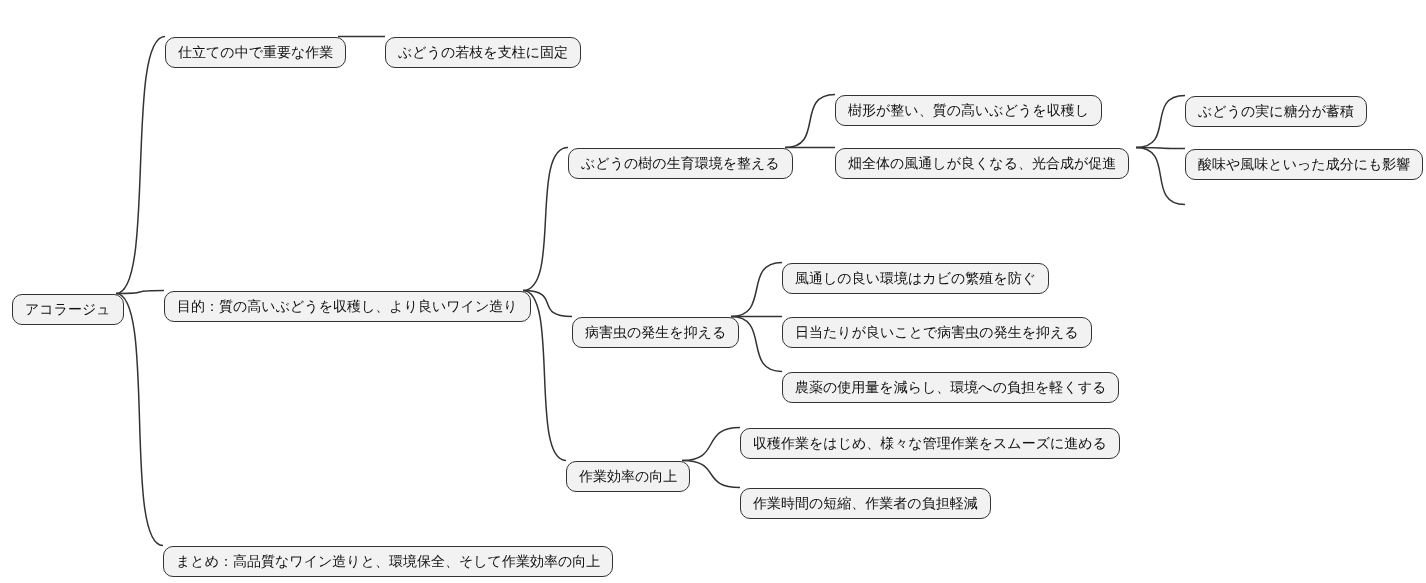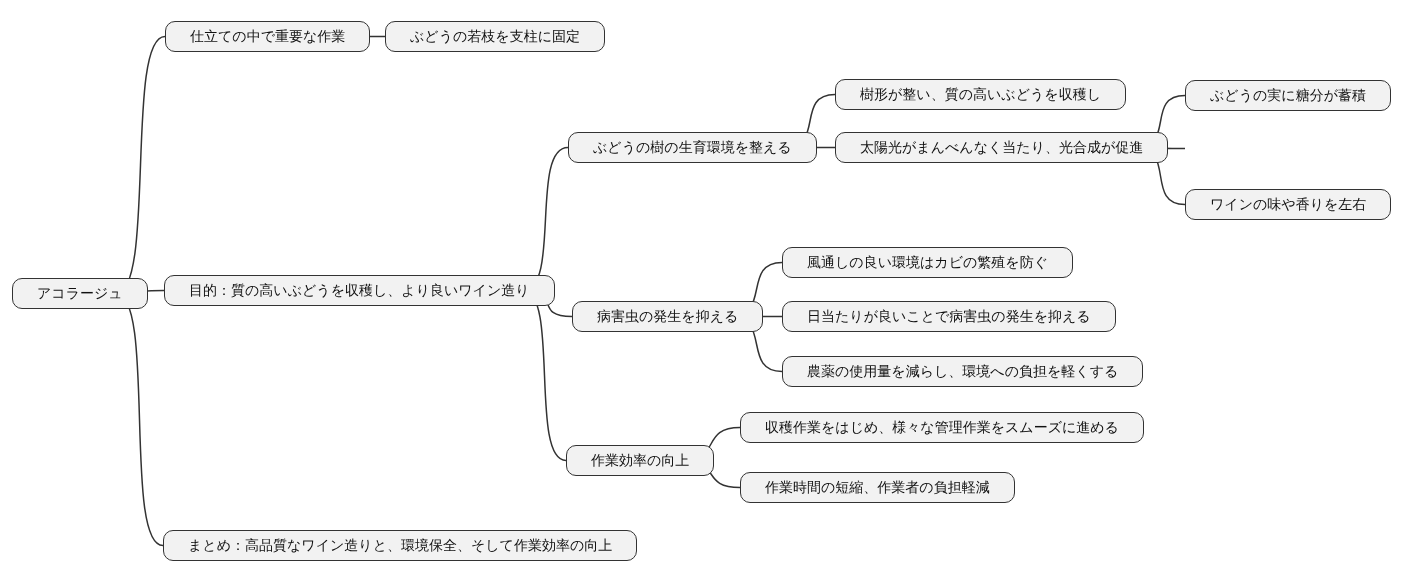--- a/index.html
+++ b/index.html
@@ -21,26 +21,27 @@
     width: 1426px;
     height: 583px;
     pointer-events: none;
   }
   .node {
     position: absolute;
     box-sizing: border-box;
     background: #f2f2f2;
     border: 1.5px solid #333333;
     border-radius: 10px;
-    padding: 4px 24px;
+    padding: 4px 12px;
     font-size: 14px;
     line-height: 21px;
     color: #111111;
     white-space: nowrap;
     text-align: left;
+    margin-top: 16px;
   }
 </style>
 </head>
 <body>
 
 <div class="canvas">
   <svg class="edge-layer" width="1426" height="583" viewBox="0 0 1426 583">
       <path d="M 116 293.5 C 156 293.5, 125 36.5, 165 36.5" fill="none" stroke="#333333" stroke-width="1.5"></path>
       <path d="M 338 36.5 C 377.95 36.5, 345.05 36.5, 385 36.5" fill="none" stroke="#333333" stroke-width="1.5"></path>
       <path d="M 116 293.5 C 156 293.5, 124 290.5, 164 290.5" fill="none" stroke="#333333" stroke-width="1.5"></path>
@@ -59,23 +60,23 @@
       <path d="M 682 460.5 C 722 460.5, 700 487.5, 740 487.5" fill="none" stroke="#333333" stroke-width="1.5"></path>
       <path d="M 116 293.5 C 155.95 293.5, 123.05000000000001 545.5, 163 545.5" fill="none" stroke="#333333" stroke-width="1.5"></path>
     </svg>
 
   <div class="node" style="left:12px;  top:278px">アコラージュ</div>
   <div class="node" style="left:165px; top:21px">仕立ての中で重要な作業</div>
   <div class="node" style="left:385px; top:21px">ぶどうの若枝を支柱に固定</div>
   <div class="node" style="left:568px; top:132px">ぶどうの樹の生育環境を整える</div>
   <div class="node" style="left:164px; top:275px">目的：質の高いぶどうを収穫し、より良いワイン造り</div>
   <div class="node" style="left:835px; top:79px">樹形が整い、質の高いぶどうを収穫し</div>
-  <div class="node" style="left:835px; top:132px">太陽光がまんべんなく当たり、光合成が促進</div>
+  <div class="node" style="left:835px; top:132px">畑全体の風通しが良くなる、光合成が促進</div>
   <div class="node" style="left:1185px;top:80px">ぶどうの実に糖分が蓄積</div>
-  <div class="node" style="left:1185px;top:189px">ワインの味や香りを左右</div>
+  <div class="node" style="left:1185px;top:133px">酸味や風味といった成分にも影響</div>
   <div class="node" style="left:572px; top:301px">病害虫の発生を抑える</div>
   <div class="node" style="left:782px; top:301px">日当たりが良いことで病害虫の発生を抑える</div>
   <div class="node" style="left:782px; top:247px">風通しの良い環境はカビの繁殖を防ぐ</div>
   <div class="node" style="left:782px; top:356px">農薬の使用量を減らし、環境への負担を軽くする</div>
   <div class="node" style="left:740px; top:412px">収穫作業をはじめ、様々な管理作業をスムーズに進める</div>
   <div class="node" style="left:566px; top:445px">作業効率の向上</div>
   <div class="node" style="left:740px; top:472px">作業時間の短縮、作業者の負担軽減</div>
   <div class="node" style="left:163px; top:530px">まとめ：高品質なワイン造りと、環境保全、そして作業効率の向上</div>
 </div>
 

